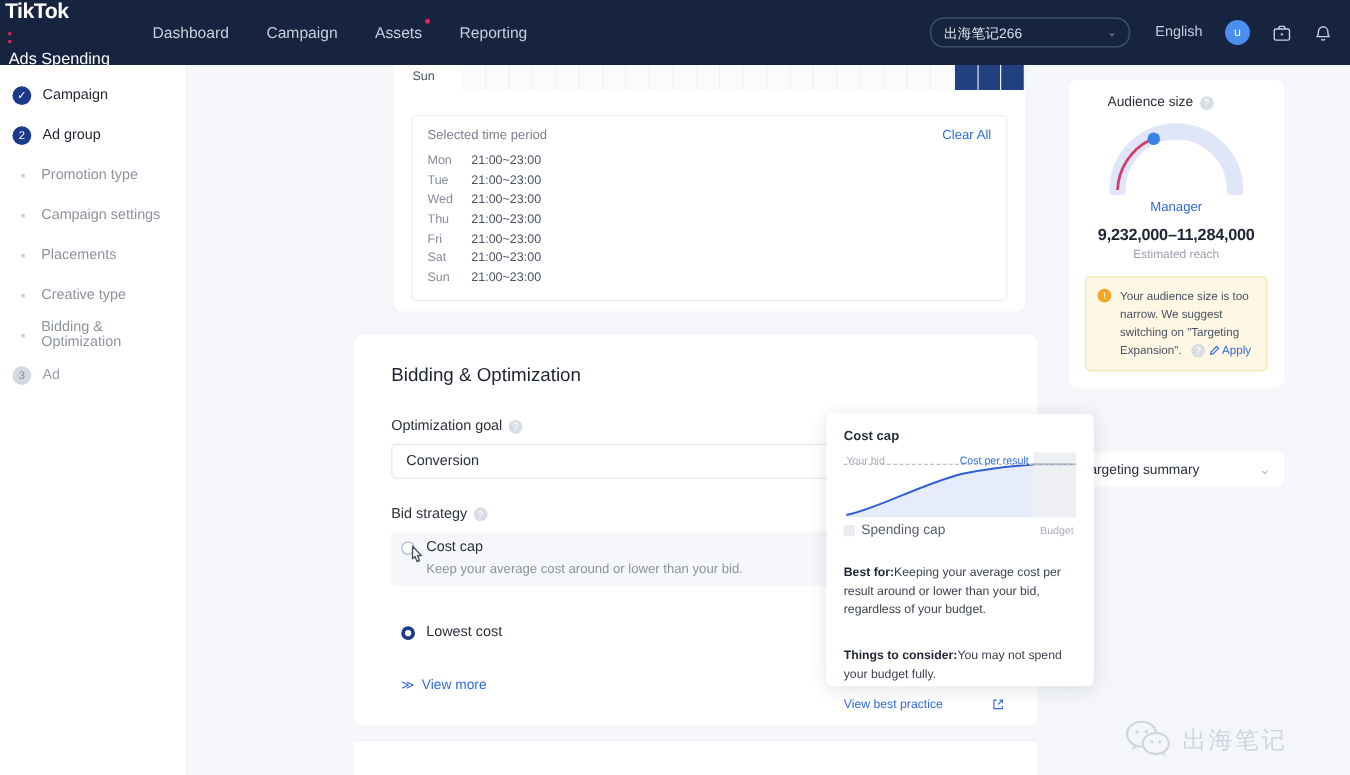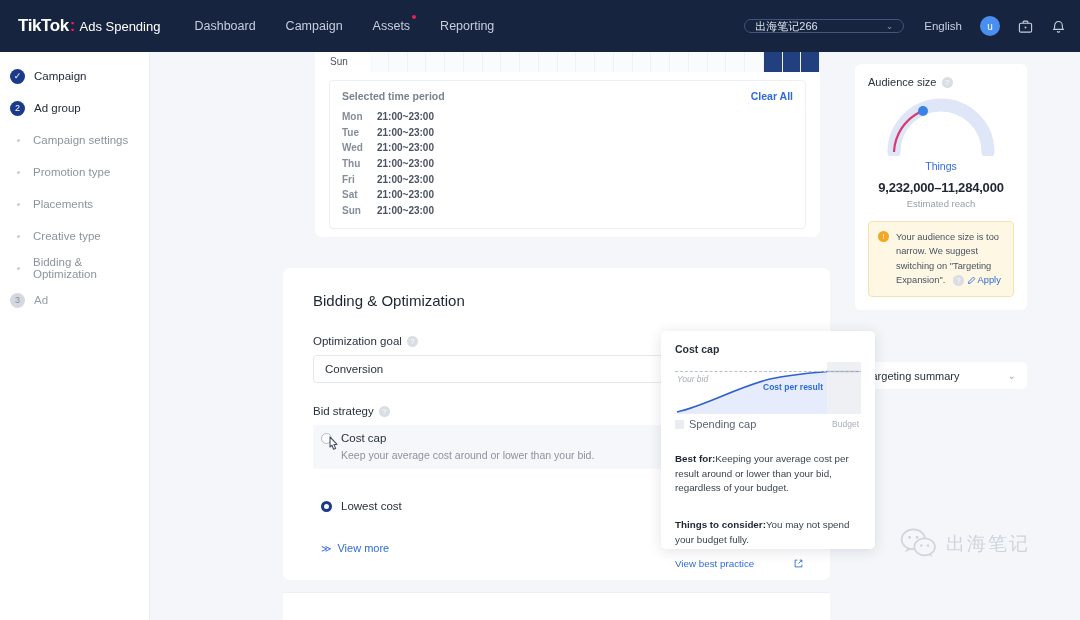--- a/index.html
+++ b/index.html
@@ -10,40 +10,40 @@
     overflow: hidden;
   }
   .app { position: relative; width: 1080px; height: 620px; }
 
   
   .header {
     position: absolute; top: 0; left: 0; width: 1080px; height: 52px;
     background: #16243f; display: flex; align-items: center;
     z-index: 40;
   }
-  .logo-wrap { display: flex; align-items: center; margin-left: 18px; }
+  .logo-wrap { display: flex; align-items: flex-start; margin-left: 4px; flex-direction: column; }
   .logo-tiktok {
     font-size: 17px; font-weight: bold; color: #ffffff; letter-spacing: -0.4px;
   }
   .logo-colon { font-size: 17px; font-weight: bold; color: #ee1d52; margin: 0 1px 0 1px; }
   .logo-ads { font-size: 13px; color: #ffffff; margin-left: 3px; }
   .nav { display: flex; align-items: center; margin-left: 34px; }
   .nav-item {
     position: relative; color: #c6cedd; font-size: 12.5px;
     margin-right: 30px; cursor: pointer; white-space: nowrap;
   }
   .nav-dot {
     position: absolute; top: -4px; right: -6px;
     width: 4px; height: 4px; border-radius: 50%; background: #ee1d52;
   }
   .header-right {
     margin-left: auto; display: flex; align-items: center; margin-right: 14px;
   }
   .acct-select {
-    width: 160px; height: 14px; border: 1px solid #43547a; border-radius: 11px;
+    width: 160px; height: 24px; border: 1px solid #43547a; border-radius: 11px;
     display: flex; align-items: center; padding: 0 10px;
     color: #dbe2ee; font-size: 11px; cursor: pointer;
   }
   .acct-caret { margin-left: auto; font-size: 9px; color: #8e9cb6; }
   .lang { color: #c6cedd; font-size: 11.5px; margin-left: 20px; cursor: pointer; }
   .avatar {
     width: 20px; height: 20px; border-radius: 50%; background: #4a8ef0;
     color: #fff; font-size: 10px; display: flex; align-items: center;
     justify-content: center; margin-left: 18px; cursor: pointer;
   }
@@ -74,23 +74,22 @@
   .sched-card {
     position: absolute; top: -2px; left: 165px; width: 505px;
     background: #fff; border-radius: 0 0 7px 7px; padding-bottom: 8px;
   }
   .sched-grid { display: flex; align-items: center; height: 22px; position: relative; }
   .sched-daylabel { width: 55px; font-size: 10px; color: #4a5263; padding-left: 15px; }
   .sched-cells { display: flex; height: 22px; flex: 1; }
   .sched-cell { flex: 1; border-right: 1px solid #eef1f5; background: #fafbfc; }
   .sched-cell.on { background: #22407f; }
   .sel-box {
-    margin: 8px 14px 0 14px; border: 1px solid #eceff4; border-radius: 4px;
+    margin: 20px 14px 0 14px; border: 1px solid #eceff4; border-radius: 4px;
     padding: 9px 12px 10px 12px;
-    font-weight: bold;
   }
   .sel-head { display: flex; align-items: center; margin-bottom: 7px; }
   .sel-title { font-size: 10.5px; color: #7b828f; }
   .clear-all { margin-left: auto; font-size: 10.5px; color: #2f6bd8; cursor: pointer; }
   .sel-row { display: flex; font-size: 10px; color: #5b6270; height: 15.6px; align-items: center; }
   .sel-day { width: 35px; color: #868d99; }
   .sel-time { color: #4a5263; }
 
   
   .bid-card {
@@ -133,37 +132,37 @@
   
   .tooltip {
     position: absolute; top: 331px; left: 661px; width: 214px; height: 218px;
     background: #fff; border-radius: 5px; padding: 12px 14px;
     box-shadow: 0 2px 14px rgba(30,40,70,0.13); z-index: 30;
   }
   .tt-title { font-size: 10.5px; color: #2a313d; font-weight: bold; margin-bottom: 7px; }
   .tt-chart { position: relative; width: 186px; height: 52px; }
   .tt-budget-zone { position: absolute; right: 0; top: 0; width: 34px; height: 52px; background: #eef0f3; }
   .tt-dashed { position: absolute; left: 0; top: 9px; width: 186px; border-top: 1px dashed #b9bfca; }
-  .tt-yourbid { position: absolute; left: 2px; top: 12px; font-size: 8.5px; color: #a8aeb8; font-style: italic; }
-  .tt-cpr { position: absolute; right: 38px; top: 20px; font-size: 8.5px; color: #2f6bd8; font-weight: bold; }
+  .tt-yourbid { position: absolute; left: 2px; top: 1px; font-size: 8.5px; color: #a8aeb8; }
+  .tt-cpr { position: absolute; right: 38px; top: 1px; font-size: 8.5px; color: #2f6bd8; }
   .tt-legend { display: flex; align-items: center; margin-top: 4px; position: relative; }
   .tt-swatch { width: 9px; height: 9px; background: #e9ecf1; margin-right: 5px; }
   .tt-legend-txt { font-size: 11px; color: #5b6270; }
   .tt-budget-lbl { position: absolute; right: 2px; font-size: 8.5px; color: #a8aeb8; }
   .tt-para { font-size: 9.8px; color: #3c434f; line-height: 1.5; margin-top: 22px; }
   .tt-para b { color: #1f2633; }
   .tt-link { font-size: 9.8px; color: #2f6bd8; margin-top: 11px; display: flex; align-items: center; cursor: pointer; gap: 36px; }
 
   
   .rpanel { position: absolute; top: 52px; left: 845px; width: 235px; height: 568px; }
   .aud-card {
     position: absolute; top: 12px; left: 10px; width: 172px;
     background: #fff; border-radius: 6px; padding: 12px 13px 13px 13px;
   }
-  .aud-head { display: flex; align-items: flex-end; font-size: 11px; color: #2a313d; }
+  .aud-head { display: flex; align-items: flex-end; font-size: 11px; color: #2a313d; margin-left: 18px; }
   .gauge { position: relative; width: 118px; height: 58px; margin: 10px auto 0 auto; }
   .aud-narrow { text-align: center; font-size: 10.5px; color: #2f6bd8; margin-top: 4px; }
   .aud-reach { text-align: center; font-size: 13px; font-weight: bold; color: #1f2633; margin-top: 8px; letter-spacing: -0.2px; }
   .aud-sub { text-align: center; font-size: 9.5px; color: #9aa0ab; margin-top: 3px; }
   .warn {
     margin-top: 12px; background: #fdf7e3; border: 1px solid #f3e3b0;
     border-radius: 4px; padding: 8px 9px; display: flex;
   }
   .warn-ico {
     width: 11px; height: 11px; border-radius: 50%; background: #f5a623; color: #fff;
@@ -174,21 +173,21 @@
   .warn-apply { color: #2f6bd8; cursor: pointer; }
   .tsum {
     position: absolute; top: 310px; left: 10px; width: 172px; height: 27px;
     background: #fff; border-radius: 5px; display: flex; align-items: center;
     padding: 0 11px; cursor: pointer;
   }
   .tsum-lbl { font-size: 11px; color: #2a313d; }
   .tsum-caret { margin-left: auto; color: #a8aeb8; font-size: 10px; }
 
   
-  .wm { position: absolute; left: 900px; top: 528px; display: flex; align-items: center; }
+  .wm { position: absolute; left: 900px; top: 576px; display: flex; align-items: center; }
   .wm-txt { font-size: 19px; color: #cfd5de; margin-left: 8px; letter-spacing: 2px; }
 
   
   .cursor { position: absolute; left: 326px; top: 436px; z-index: 35; pointer-events: none; }
 </style>
 </head>
 <body>
 
 <div class="app">
 
@@ -244,25 +243,25 @@
     <div class="step">
       <span class="badge">✓</span>
       <span class="step-label">Campaign</span>
     </div>
     <div class="step">
       <span class="badge">2</span>
       <span class="step-label">Ad group</span>
     </div>
     <div class="sub">
       <span class="sub-dot"></span>
-      <span class="sub-label">Campaign settings</span>
+      <span class="sub-label">Promotion type</span>
     </div>
     <div class="sub">
       <span class="sub-dot"></span>
-      <span class="sub-label">Promotion type</span>
+      <span class="sub-label">Campaign settings</span>
     </div>
     <div class="sub">
       <span class="sub-dot"></span>
       <span class="sub-label">Placements</span>
     </div>
     <div class="sub">
       <span class="sub-dot"></span>
       <span class="sub-label">Creative type</span>
     </div>
     <div class="sub">
@@ -429,21 +428,21 @@
         <span>Audience size</span>
         <span class="qmark">?</span>
       </div>
       <div class="gauge">
         <svg width="118" height="58" viewBox="0 0 118 58">
           <path d="M12 54 A 47 47 0 0 1 106 54" fill="none" stroke="#dfe6f8" stroke-width="13" stroke-linecap="round"></path>
           <path d="M12 54 A 47 47 0 0 1 38 14" fill="none" stroke="#d63b6e" stroke-width="2.2"></path>
           <circle cx="41" cy="13" r="5" fill="#3b82e8"></circle>
         </svg>
       </div>
-      <div class="aud-narrow">Things</div>
+      <div class="aud-narrow">Manager</div>
       <div class="aud-reach">9,232,000–11,284,000</div>
       <div class="aud-sub">Estimated reach</div>
       <div class="warn">
         <span class="warn-ico">!</span>
         <div class="warn-txt">
           <span>Your audience size is too narrow. We suggest switching on "Targeting Expansion".</span>
           <span class="qmark" style="vertical-align:middle">?</span>
           <svg width="9" height="9" viewBox="0 0 12 12" fill="none" stroke="#2f6bd8" stroke-width="1.2" style="vertical-align:middle">
             <path d="M8.5 1.5l2 2-6 6-2.5.5.5-2.5z"></path>
           </svg>

